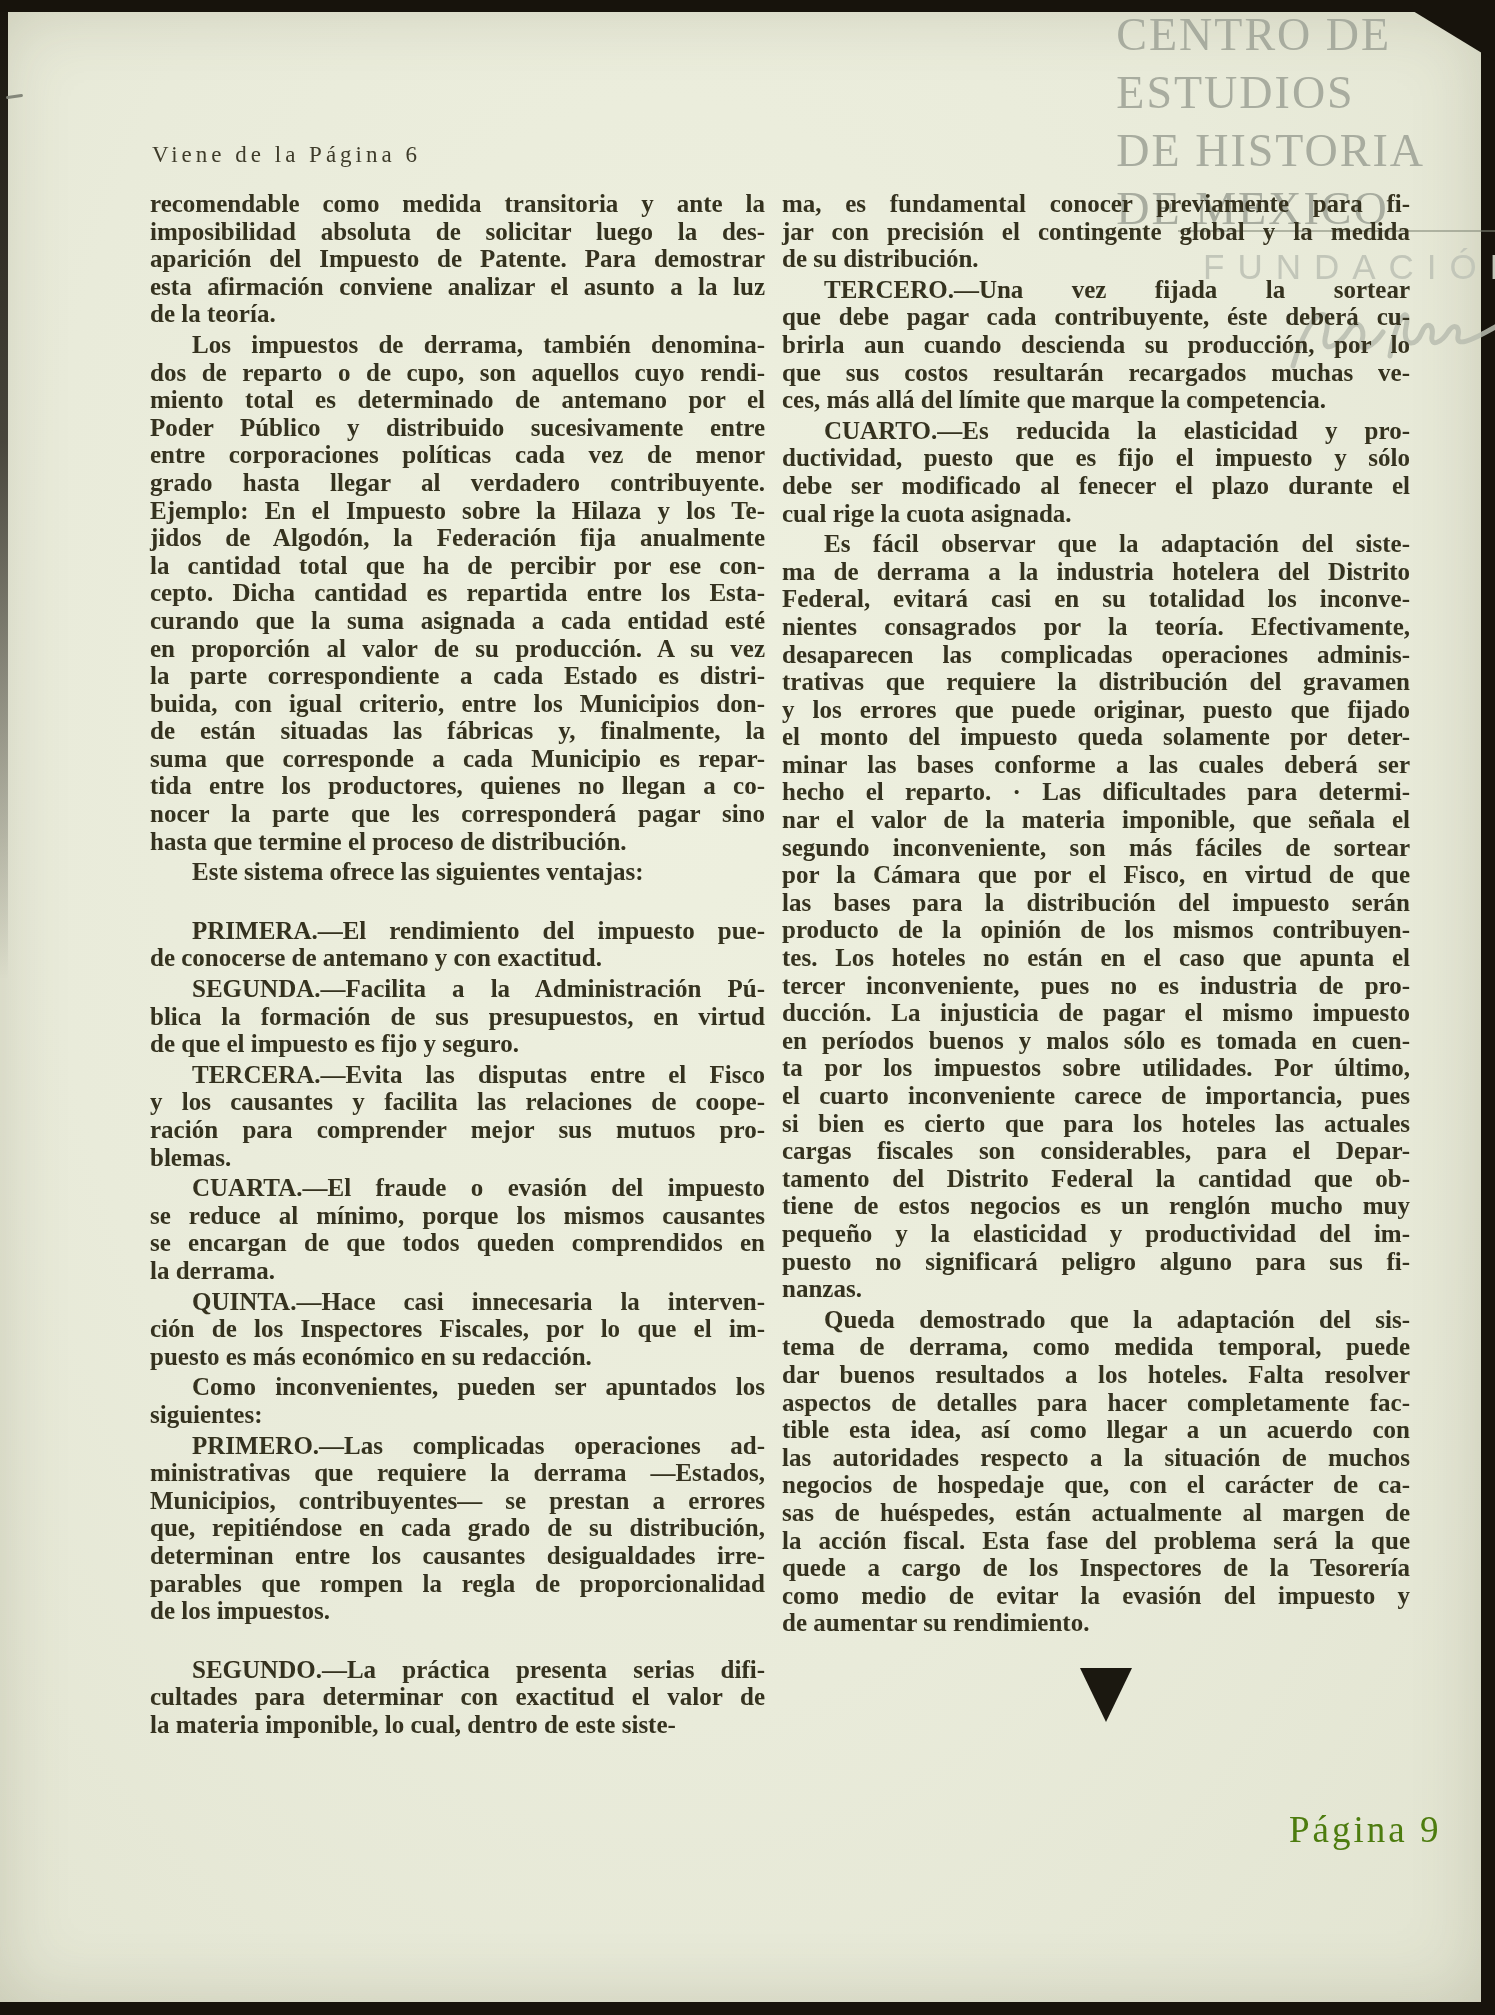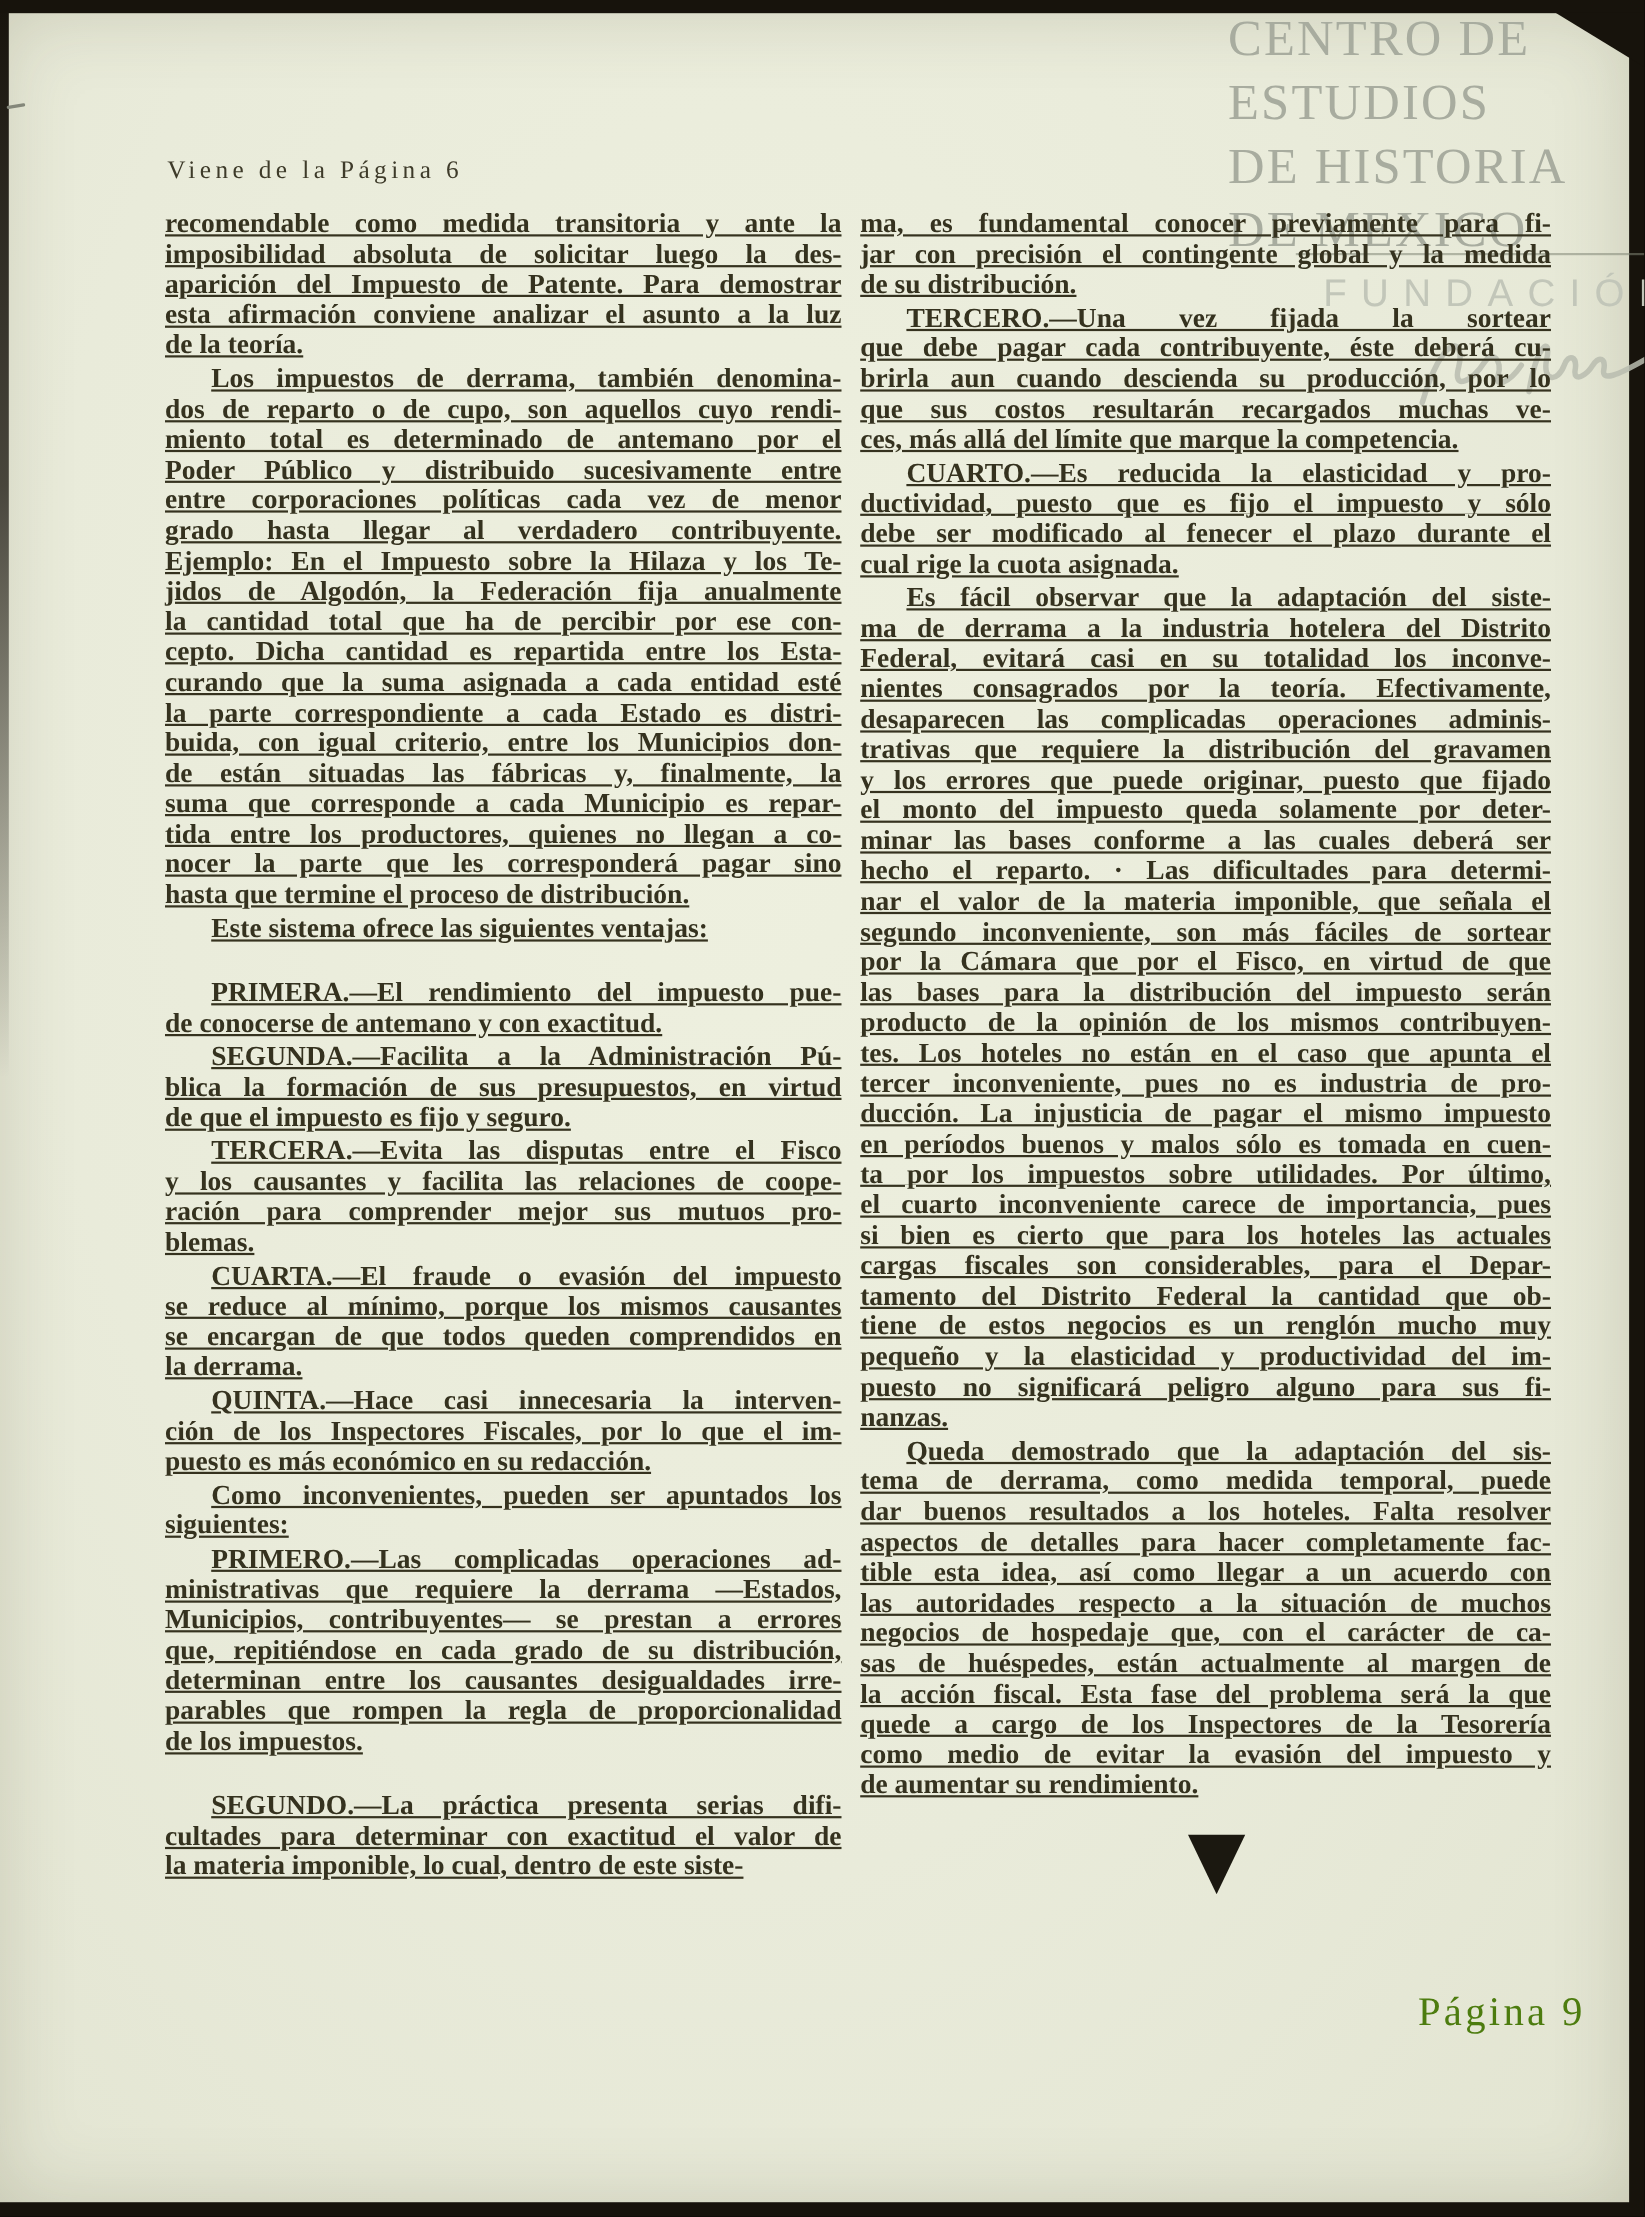--- a/index.html
+++ b/index.html
@@ -61,21 +61,21 @@
   }
   
   .columns{
     position:absolute;left:150px;top:190px;width:1262px;
     display:flex;gap:17px;z-index:2;
     color:#35321f;
     font-size:25px;line-height:27.6px;font-weight:700;
   }
   .col-left{width:615px;}
   .col-right{width:628px;}
-  .para{margin-top:3px;text-decoration:underline;}
+  .para{margin-top:3px;}
   .para:first-child{margin-top:0;}
   .para.gap{margin-top:31px;}
   .line{text-align:justify;text-align-last:justify;}
   .line.last{text-align-last:left;}
   .para.indent .line:first-child{text-indent:42px;}
   
   .triangle{
     position:absolute;left:1080px;top:1668px;z-index:2;
     width:0;height:0;
     border-left:26px solid transparent;
@@ -124,20 +124,21 @@
           <div class="line">dos de reparto o de cupo, son aquellos cuyo rendi-</div>
           <div class="line">miento total es determinado de antemano por el</div>
           <div class="line">Poder Público y distribuido sucesivamente entre</div>
           <div class="line">entre corporaciones políticas cada vez de menor</div>
           <div class="line">grado hasta llegar al verdadero contribuyente.</div>
           <div class="line">Ejemplo: En el Impuesto sobre la Hilaza y los Te-</div>
           <div class="line">jidos de Algodón, la Federación fija anualmente</div>
           <div class="line">la cantidad total que ha de percibir por ese con-</div>
           <div class="line">cepto. Dicha cantidad es repartida entre los Esta-</div>
           <div class="line">curando que la suma asignada a cada entidad esté</div>
+          <div class="line">en proporción al valor de su producción. A su vez</div>
           <div class="line">la parte correspondiente a cada Estado es distri-</div>
           <div class="line">buida, con igual criterio, entre los Municipios don-</div>
           <div class="line">de están situadas las fábricas y, finalmente, la</div>
           <div class="line">suma que corresponde a cada Municipio es repar-</div>
           <div class="line">tida entre los productores, quienes no llegan a co-</div>
           <div class="line">nocer la parte que les corresponderá pagar sino</div>
           <div class="line last">hasta que termine el proceso de distribución.</div>
         </div>
         <div class="para indent">
           <div class="line last">Este sistema ofrece las siguientes ventajas:</div>

